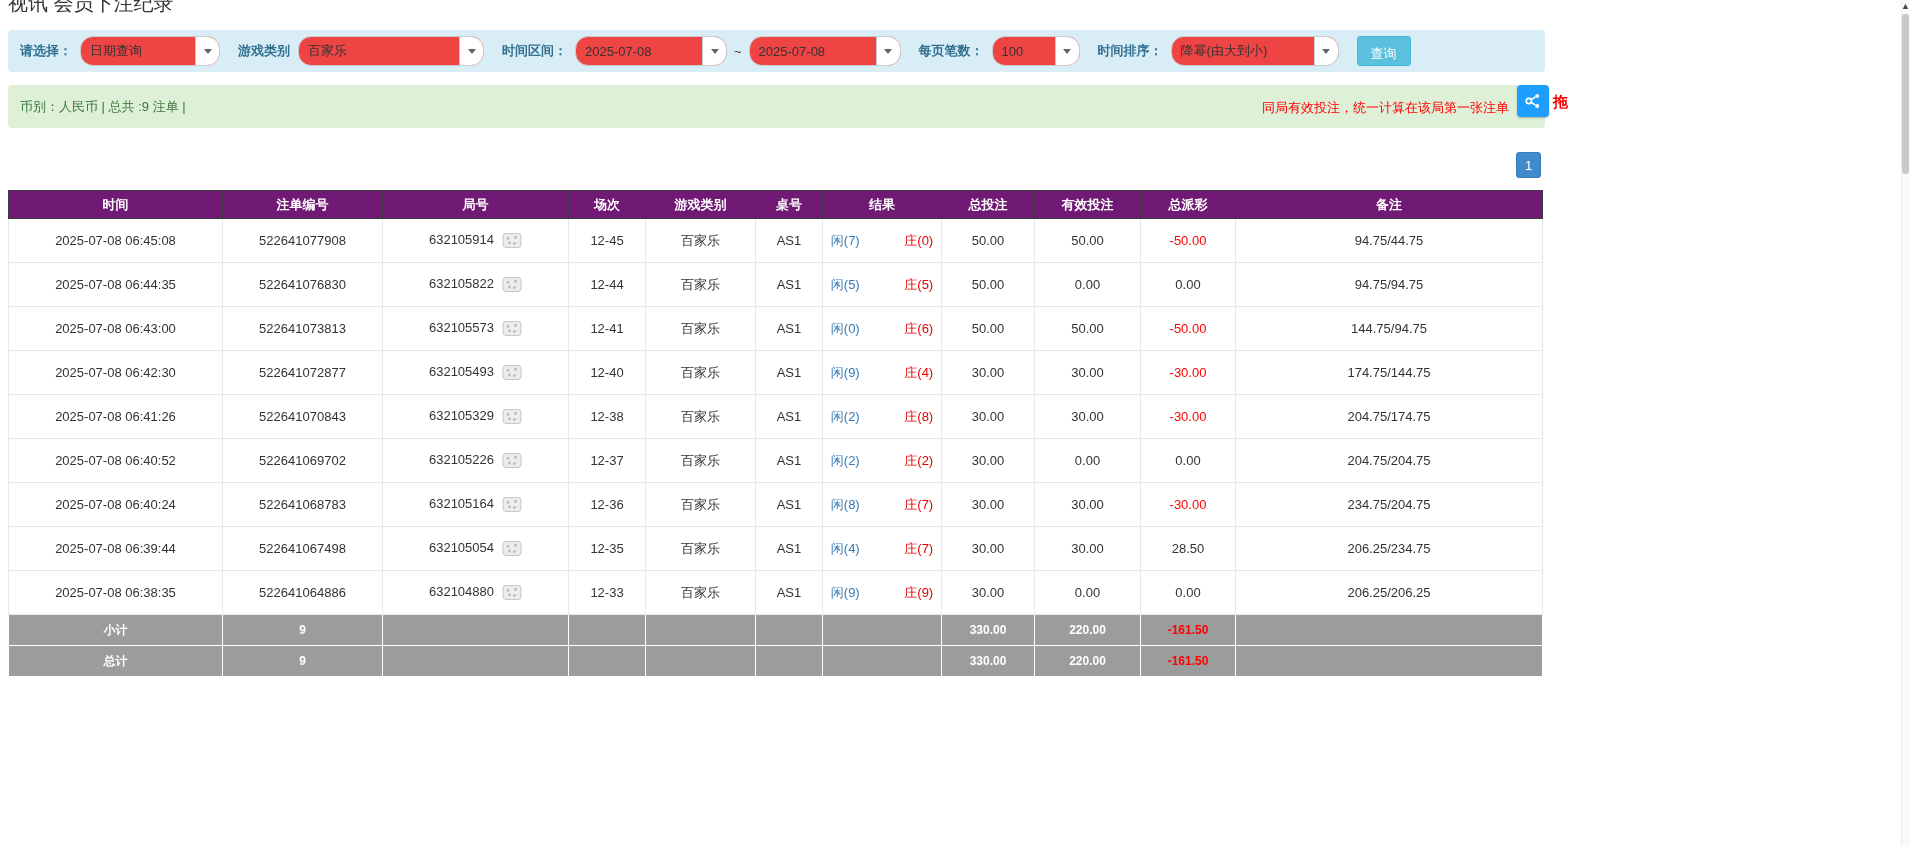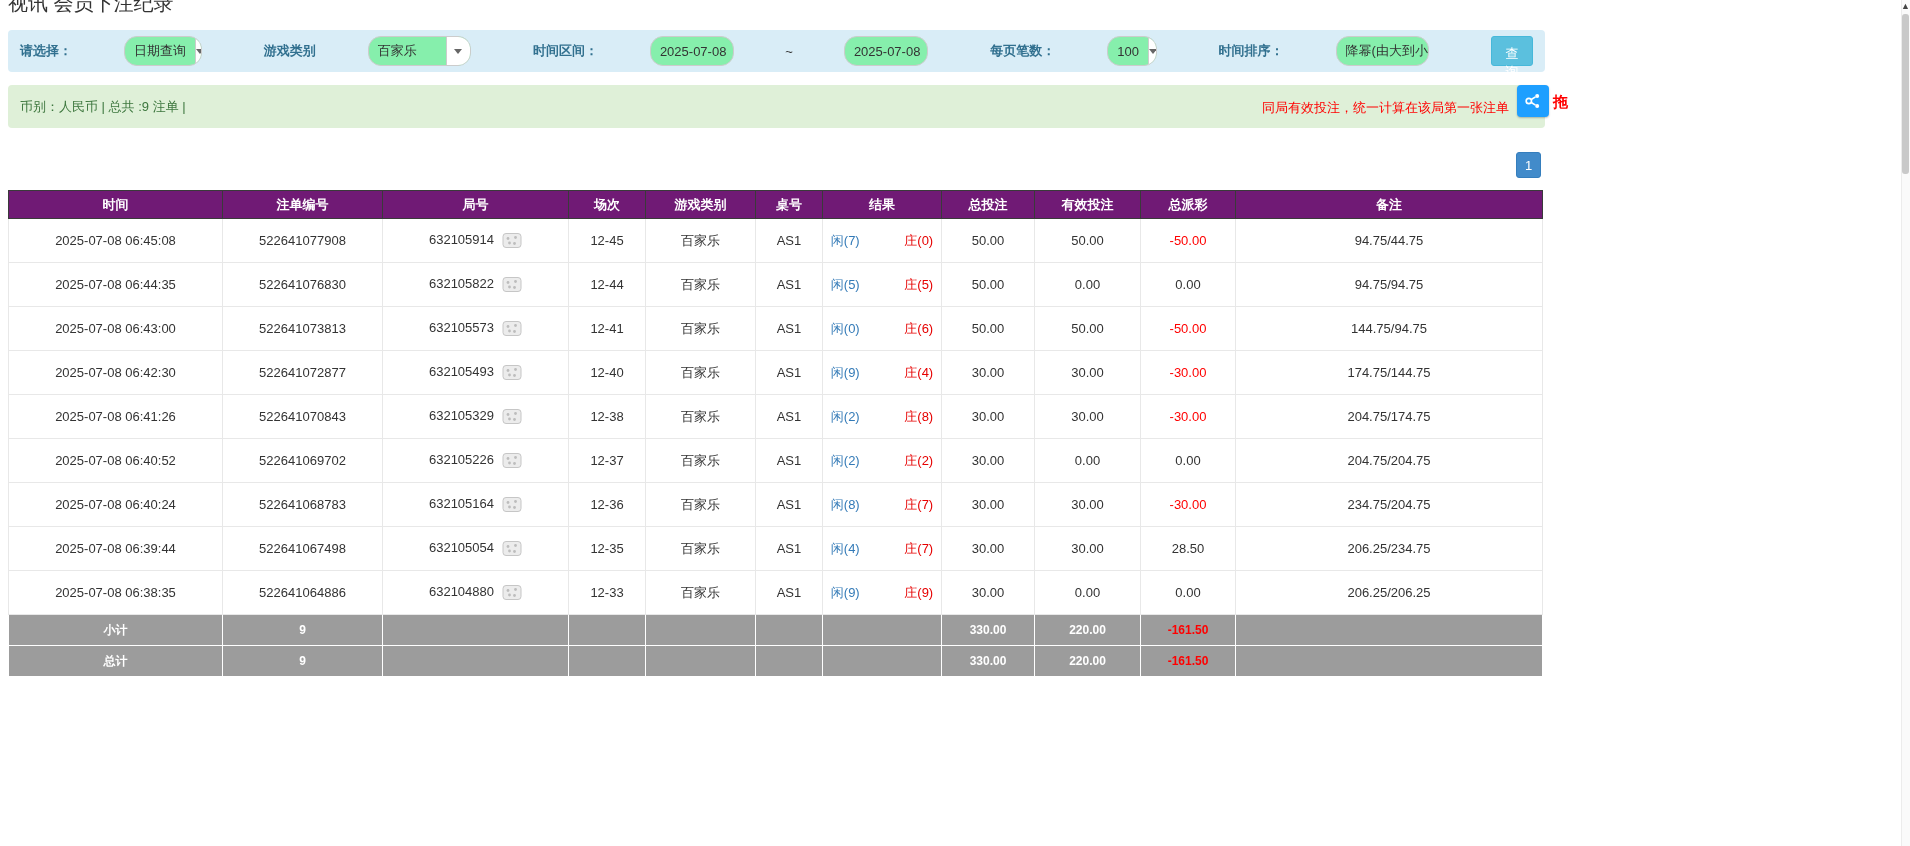--- a/index.html
+++ b/index.html
@@ -6,25 +6,25 @@
   html,body { width:1910px; height:846px; background:#fff; overflow:hidden;
     font-family:"Liberation Sans","DejaVu Sans",sans-serif; }
   .page { position:relative; width:1910px; height:846px; background:#fff; }
 
   .page-title { position:absolute; left:8px; top:-10px; font-size:20px; color:#333;
     font-weight:normal; white-space:nowrap; }
 
   
   .filter-bar { position:absolute; left:8px; top:30px; width:1537px; height:42px;
     background:#d9edf7; border-radius:4px; display:flex; align-items:center;
-    padding:0 12px;gap:44px; }
+    padding:0 12px; }
   .flabel { font-weight:bold; color:#31708f; font-size:13px; margin:0 8px 0 18px;
     white-space:nowrap; }
   .flabel.first { margin-left:0; }
-  .dd { display:flex; align-items:stretch; height:30px; background:#86efac;
+  .dd { display:flex; align-items:stretch; height:30px; background:#ef4444;
     border:1px solid #ccc; border-radius:13px; overflow:hidden; cursor:pointer; }
   .dd-value { flex:1; display:flex; align-items:center; padding:0 9px;
     font-size:13px; color:#333; white-space:nowrap; }
   .dd-btn { width:24px; display:flex; align-items:center; justify-content:center;
     border-left:1px solid #ccc; background:#fff; }
   .caret { display:inline-block; width:0; height:0; border-left:4px solid transparent;
     border-right:4px solid transparent; border-top:5px solid #666; }
   .tilde { font-size:13px; color:#333; margin:0 7px; }
   .search-btn { margin-left:18px; height:30px; padding:8px 13px; background:#5bc0de;
     border:1px solid #46b8da; color:#fff; font-size:13px; border-radius:3px;

